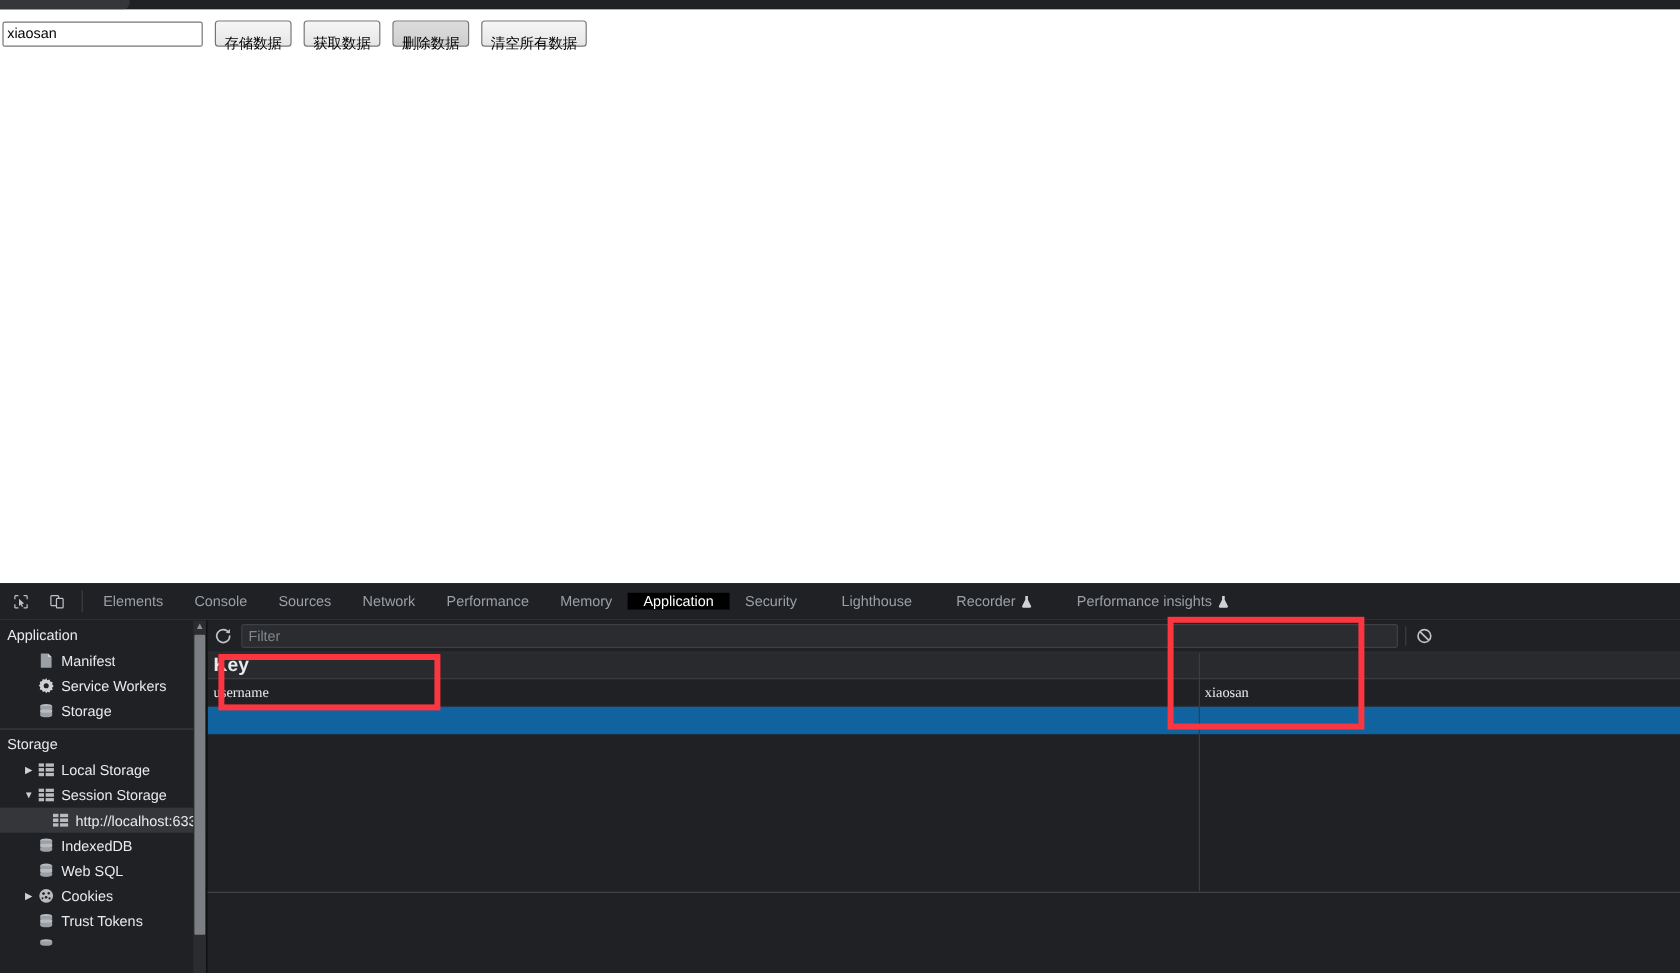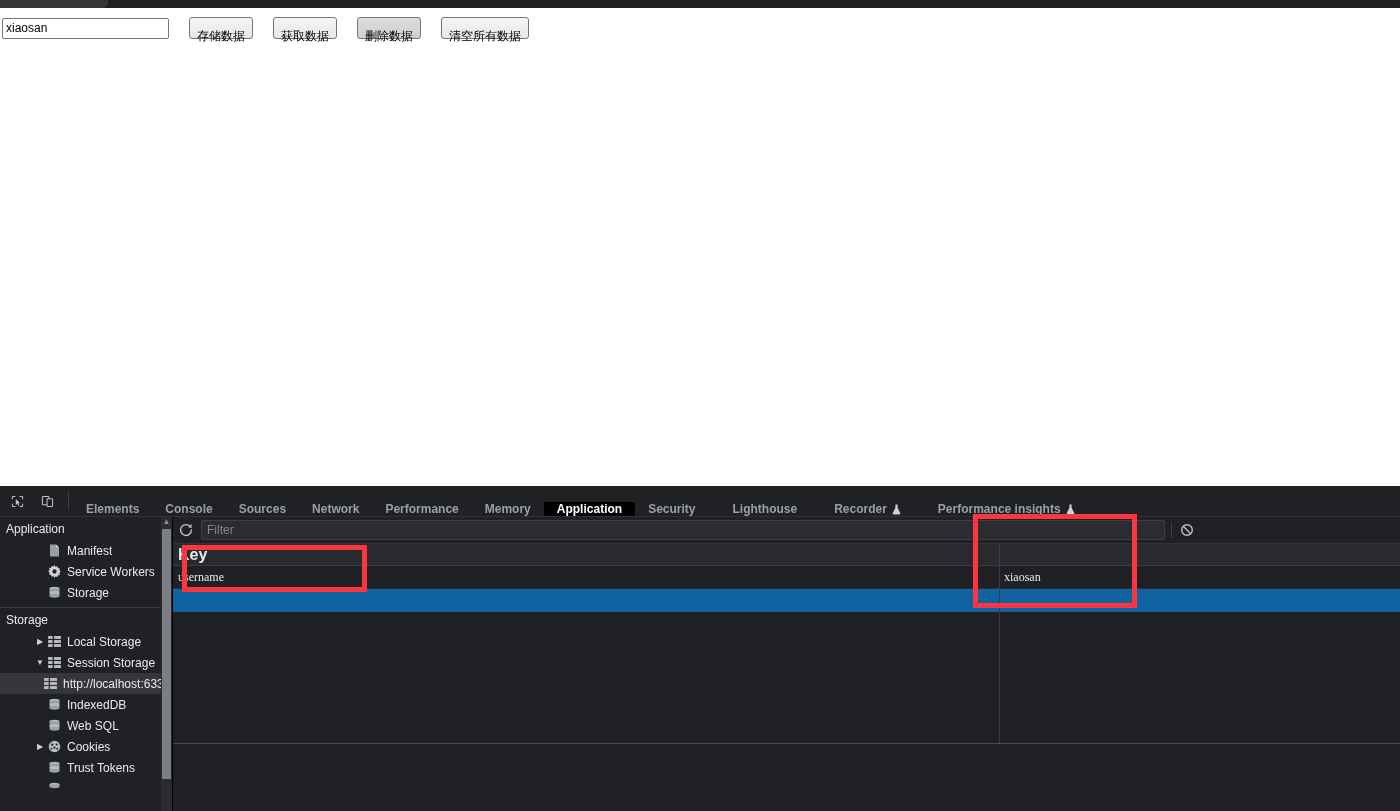--- a/index.html
+++ b/index.html
@@ -58,21 +58,21 @@
     background: #ffffff;
     color: #000000;
     font-family: "Liberation Sans", sans-serif;
     font-size: 12px;
     line-height: 17px;
     outline: none;
   }
   .btn {
     box-sizing: border-box;
     height: 21px;
-    margin-left: 20px;
+    margin-left: 10px;
     padding: 10px 7px;
     border: 1px solid #767676;
     border-radius: 3px;
     background: linear-gradient(#f6f6f6, #e6e6e6);
     color: #000000;
     font-family: "Liberation Sans", sans-serif;
     font-size: 12px;
     line-height: 17px;
     white-space: nowrap;
     cursor: default;
@@ -113,22 +113,21 @@
     justify-content: center;
     border-radius: 2px;
   }
   .tab-sep {
     width: 1px;
     margin: 6px 4px 6px 2px;
     background: #3c4043;
   }
   .tabs {
     display: flex;
-    align-items: flex-end;
-    font-weight: bold;
+    align-items: center;
   }
   .tab {
     display: flex;
     align-items: center;
     gap: 5px;
     padding: 0 13px;
     color: #9aa0a6;
     font-size: 12px;
     white-space: nowrap;
     cursor: default;
@@ -173,21 +172,21 @@
   .sb-item {
     display: flex;
     align-items: center;
     height: 21px;
     padding-left: 6px;
     color: #e8eaed;
     font-size: 12px;
     white-space: nowrap;
     cursor: default;
   }
-  .sb-item.indent1 { padding-left: 34px; }
+  .sb-item.indent1 { padding-left: 18px; }
   .sb-item.child   { padding-left: 42px; }
   .sb-item.selected { background: #35363a; }
   .twisty {
     width: 12px;
     flex: none;
     color: #cfd2d5;
     font-size: 8px;
     line-height: 1;
     text-align: center;
   }

